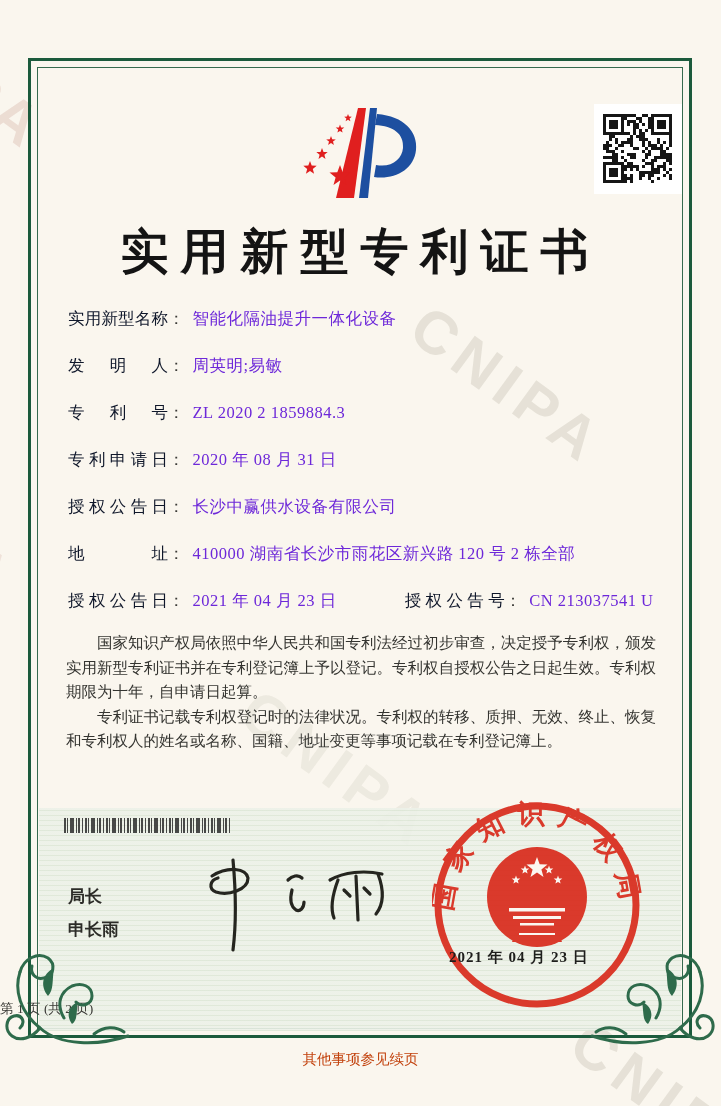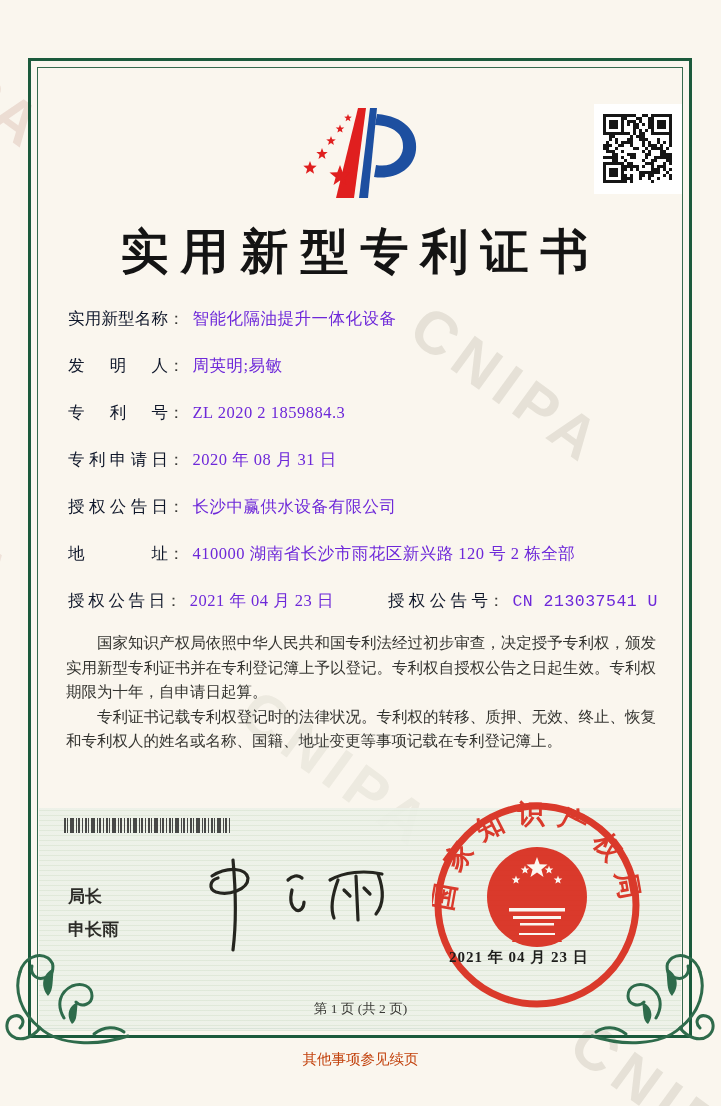--- a/index.html
+++ b/index.html
@@ -45,39 +45,39 @@
   .doc-title{
     position:absolute; left:0; top:220px; width:721px; text-align:center;
     font-size:48px; font-weight:bold; letter-spacing:12px; color:#141414;
   }
   
   .fields{position:absolute; left:68px; top:308px; width:590px; font-size:16.5px;}
   .frow{display:flex; align-items:baseline; height:27px; margin-bottom:20px; white-space:nowrap;}
   .flabel{display:inline-block; width:100px; text-align:justify; text-align-last:justify; color:#0f172a;}
   .fcolon{margin-right:8px; color:#3a3a36;}
   .fvalue{color:#6d28d9; letter-spacing:.5px;}
-  .fpair2{margin-left:54px; display:flex; align-items:baseline;font-family:Liberation Mono, monospace;}
+  .fpair2{margin-left:68px; display:flex; align-items:baseline;}
   
   .bodytext{position:absolute; left:66px; top:631px; width:590px;
     font-size:15.5px; line-height:24.6px; text-align:justify; color:#343430;}
   .bodytext p{margin:0; text-indent:2em;}
   
   .barcode{position:absolute; left:64px; top:818px; width:166px; height:15px;
     background:
       repeating-linear-gradient(90deg, #2c2c2c 0 1px, transparent 1px 3px),
       repeating-linear-gradient(90deg, #2c2c2c 0 2px, transparent 2px 7px);
     opacity:.85;}
   .director{position:absolute; left:68px; top:880px;
     font-family:Liberation Sans, sans-serif;
     font-weight:600; font-size:17px; line-height:33px; color:#2c2c28;}
   .signature{position:absolute; left:188px; top:846px;}
   .seal{position:absolute; left:432px; top:800px;}
   .seal-date{position:absolute; left:449px; top:948px; width:160px;
     font-size:15px; font-weight:bold; letter-spacing:1px; color:#1e1e1c; white-space:nowrap;}
-  .page-info{position:absolute; left:0; top:1000px; width:721px; text-align:center;
+  .page-info{position:absolute; left:0; top:1000px; width:721px; text-align:left;
     font-size:13.5px; color:#3a3a36;}
   .flourish{position:absolute; pointer-events:none;}
   .flourish.bl{left:2px;  top:936px;}
   .flourish.br{left:588px; top:936px; transform:scaleX(-1);}
   .foot-note{position:absolute; left:0; top:1050px; width:721px; text-align:center;
     font-size:14.5px; color:#c2410c;}
 </style>
 </head>
 <body>
 

